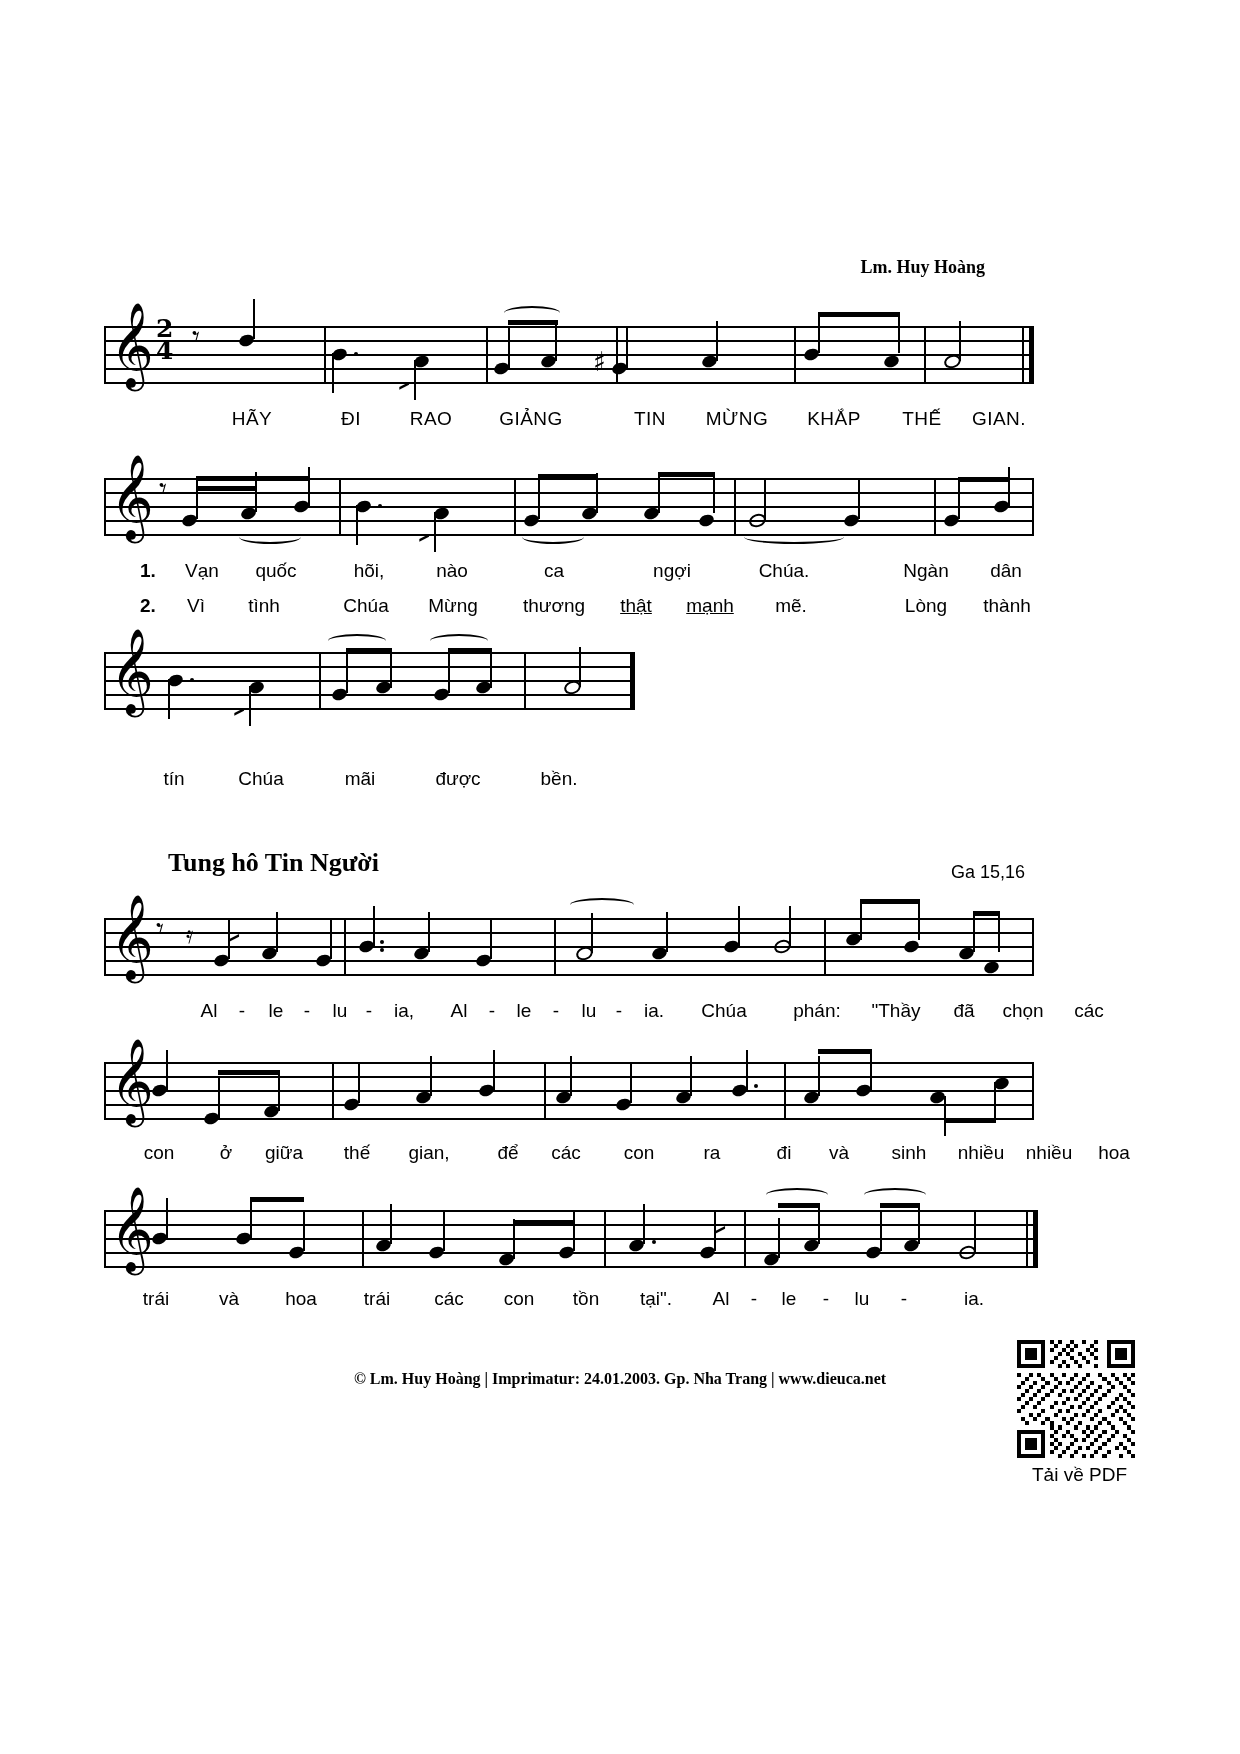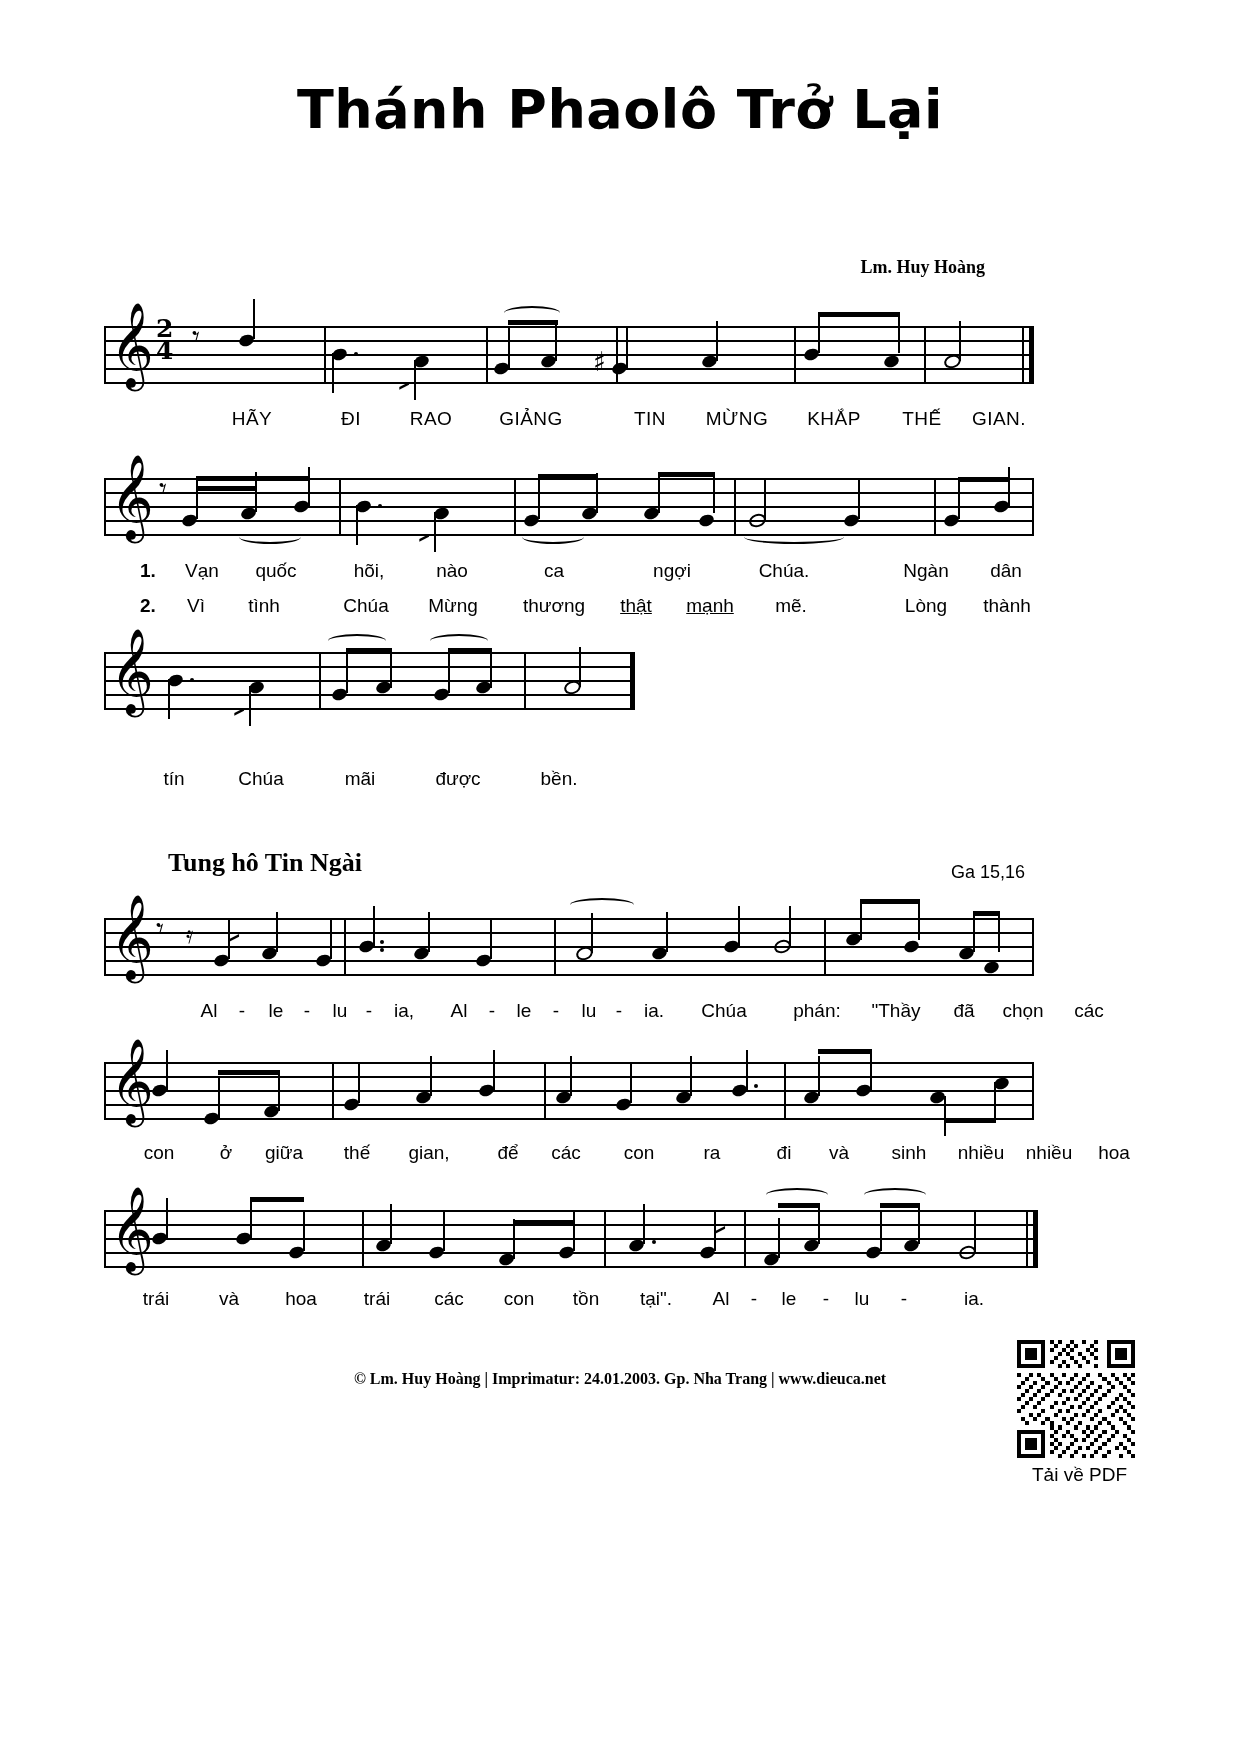--- a/index.html
+++ b/index.html
@@ -218,21 +218,20 @@
     font-size: 19px;
     text-align: center;
     font-family: "Liberation Sans", sans-serif;
   }
 </style>
 </head>
 <body>
 
 <div class="page">
 
-  <div class="title">Thánh Phaolô Trở Lại</div>
   <div class="author">Lm. Huy Hoàng</div>
 
   <div class="staff" style="top:326px;">
     <div class="line"></div>
     <div class="line"></div>
     <div class="line"></div>
     <div class="line"></div>
     <div class="line"></div>
     <div class="clef">𝄞</div>
     <div class="timesig">
@@ -416,21 +415,21 @@
   </div>
 
   <div class="lyric-row" style="top:768px;">
     <span class="syl" style="left:70px">tín</span>
     <span class="syl" style="left:157px">Chúa</span>
     <span class="syl" style="left:256px">mãi</span>
     <span class="syl" style="left:354px">được</span>
     <span class="syl" style="left:455px">bền.</span>
   </div>
 
-  <div class="section-heading">Tung hô Tin Ngài</div>
+  <div class="section-heading">Tung hô Tin Người</div>
   <div class="section-ref">Ga 15,16</div>
 
   <div class="staff" style="top:918px;">
     <div class="line"></div>
     <div class="line"></div>
     <div class="line"></div>
     <div class="line"></div>
     <div class="line"></div>
     <div class="clef">𝄞</div>
     <div class="barline" style="left:0px;"></div>

